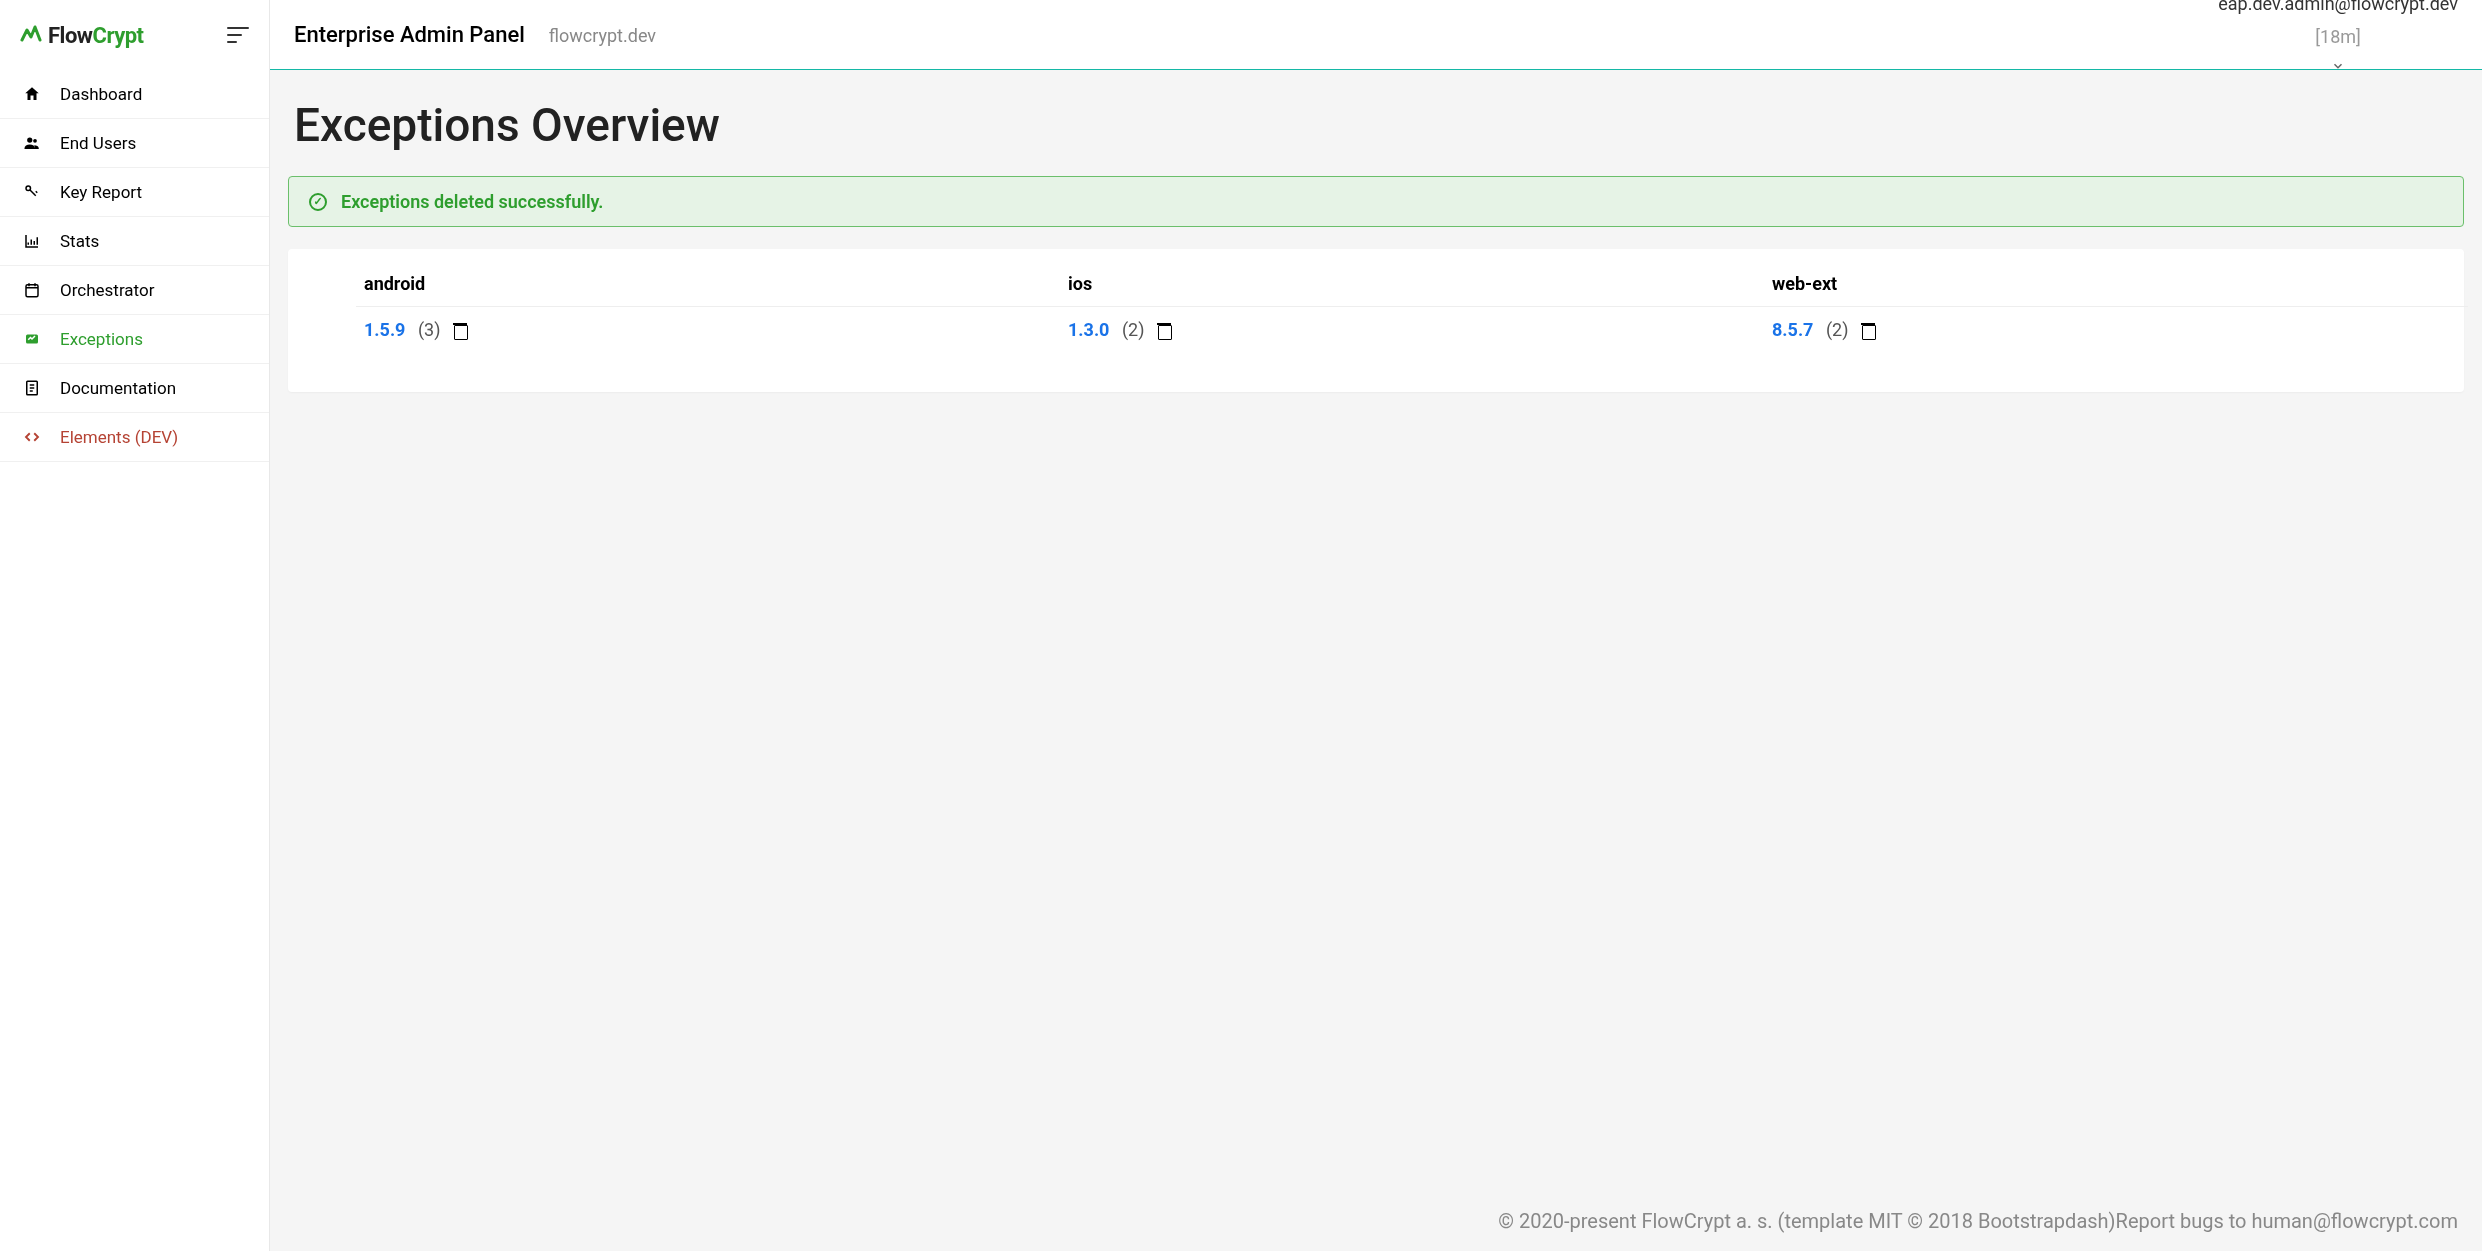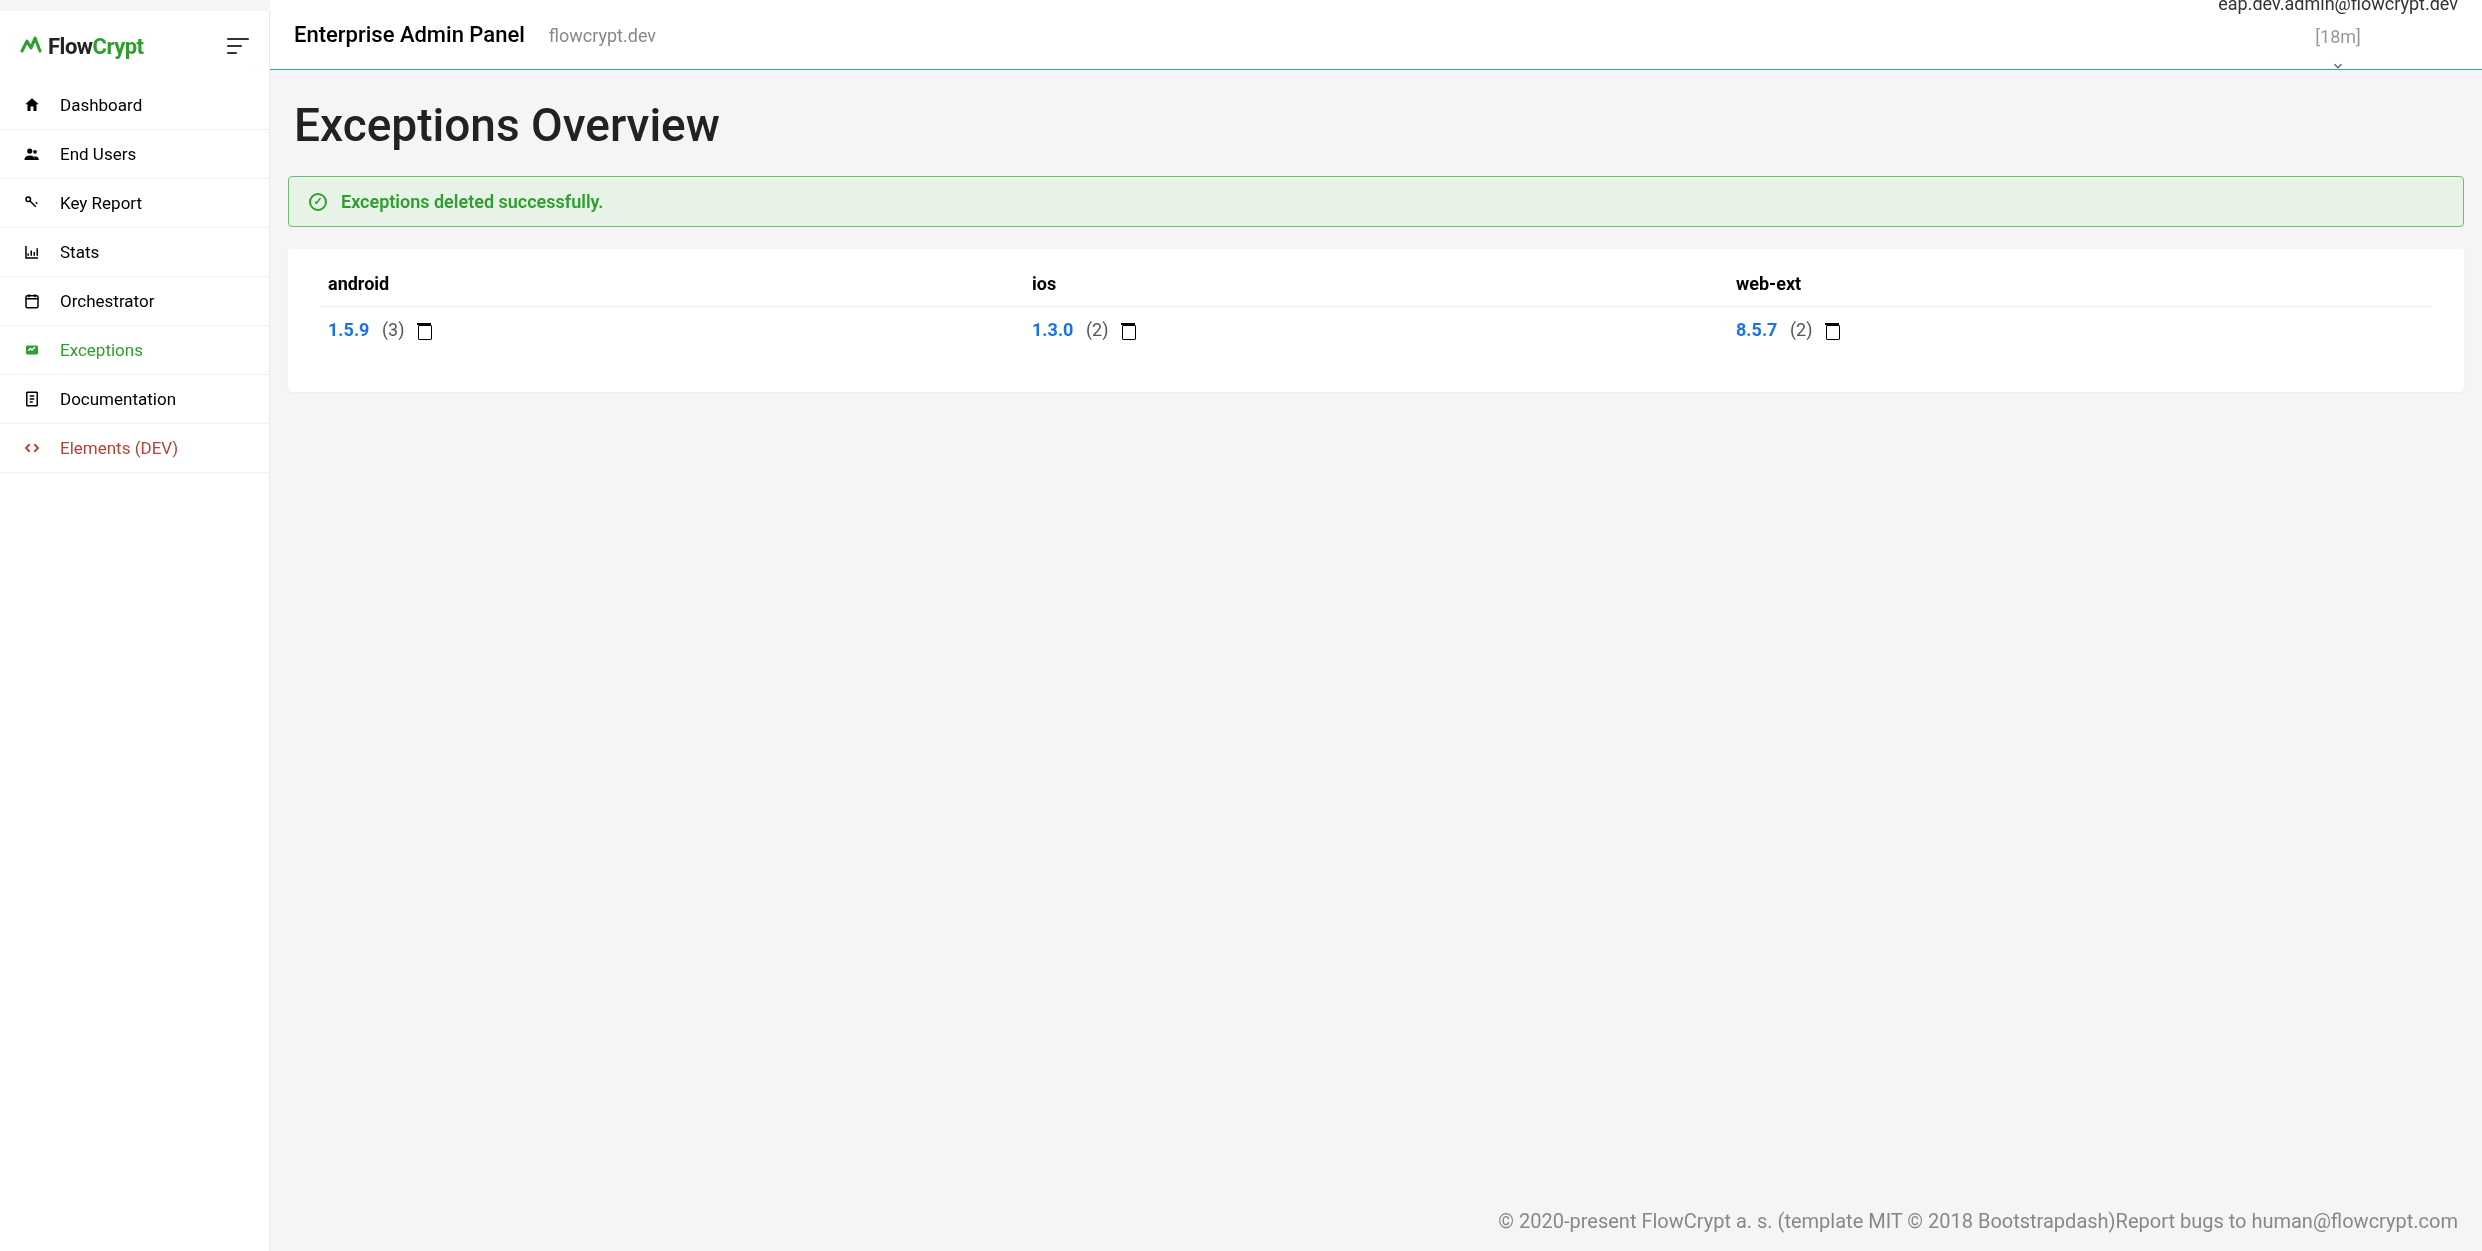--- a/index.html
+++ b/index.html
@@ -10,21 +10,20 @@
     }
     .layout { display: flex; min-height: 100vh; }
     
     
     .sidebar {
       width: 270px;
       background: #fff;
       border-right: 1px solid #e8e8e8;
       display: flex;
       flex-direction: column;
-      margin-top: 11px;
     }
     .sidebar-top {
       display: flex;
       align-items: center;
       justify-content: space-between;
       padding: 18px 20px;
       height: 70px;
     }
     .logo {
       display: flex;
@@ -97,21 +96,21 @@
       width:18px; height:18px; border:2px solid #2e9e2e; border-radius:50%; display:inline-flex; align-items:center; justify-content:center; font-size:11px; color:#2e9e2e;
     }
     
     .card {
       background:#fff;
       margin: 0 18px;
       border-radius:4px;
       padding: 12px 32px 40px 32px;
       box-shadow: 0 1px 2px rgba(0,0,0,0.04);
     }
-    .table { width:100%; border-collapse:collapse; }
+    .table { width:100%; border-collapse:collapse;margin-left:36px; }
     .table th {
       text-align:left;
       font-size:18px;
       font-weight:700;
       color:#000;
       padding:12px 8px;
       border-bottom:1px solid #eee;
     }
     .table td {
       padding:12px 8px;

